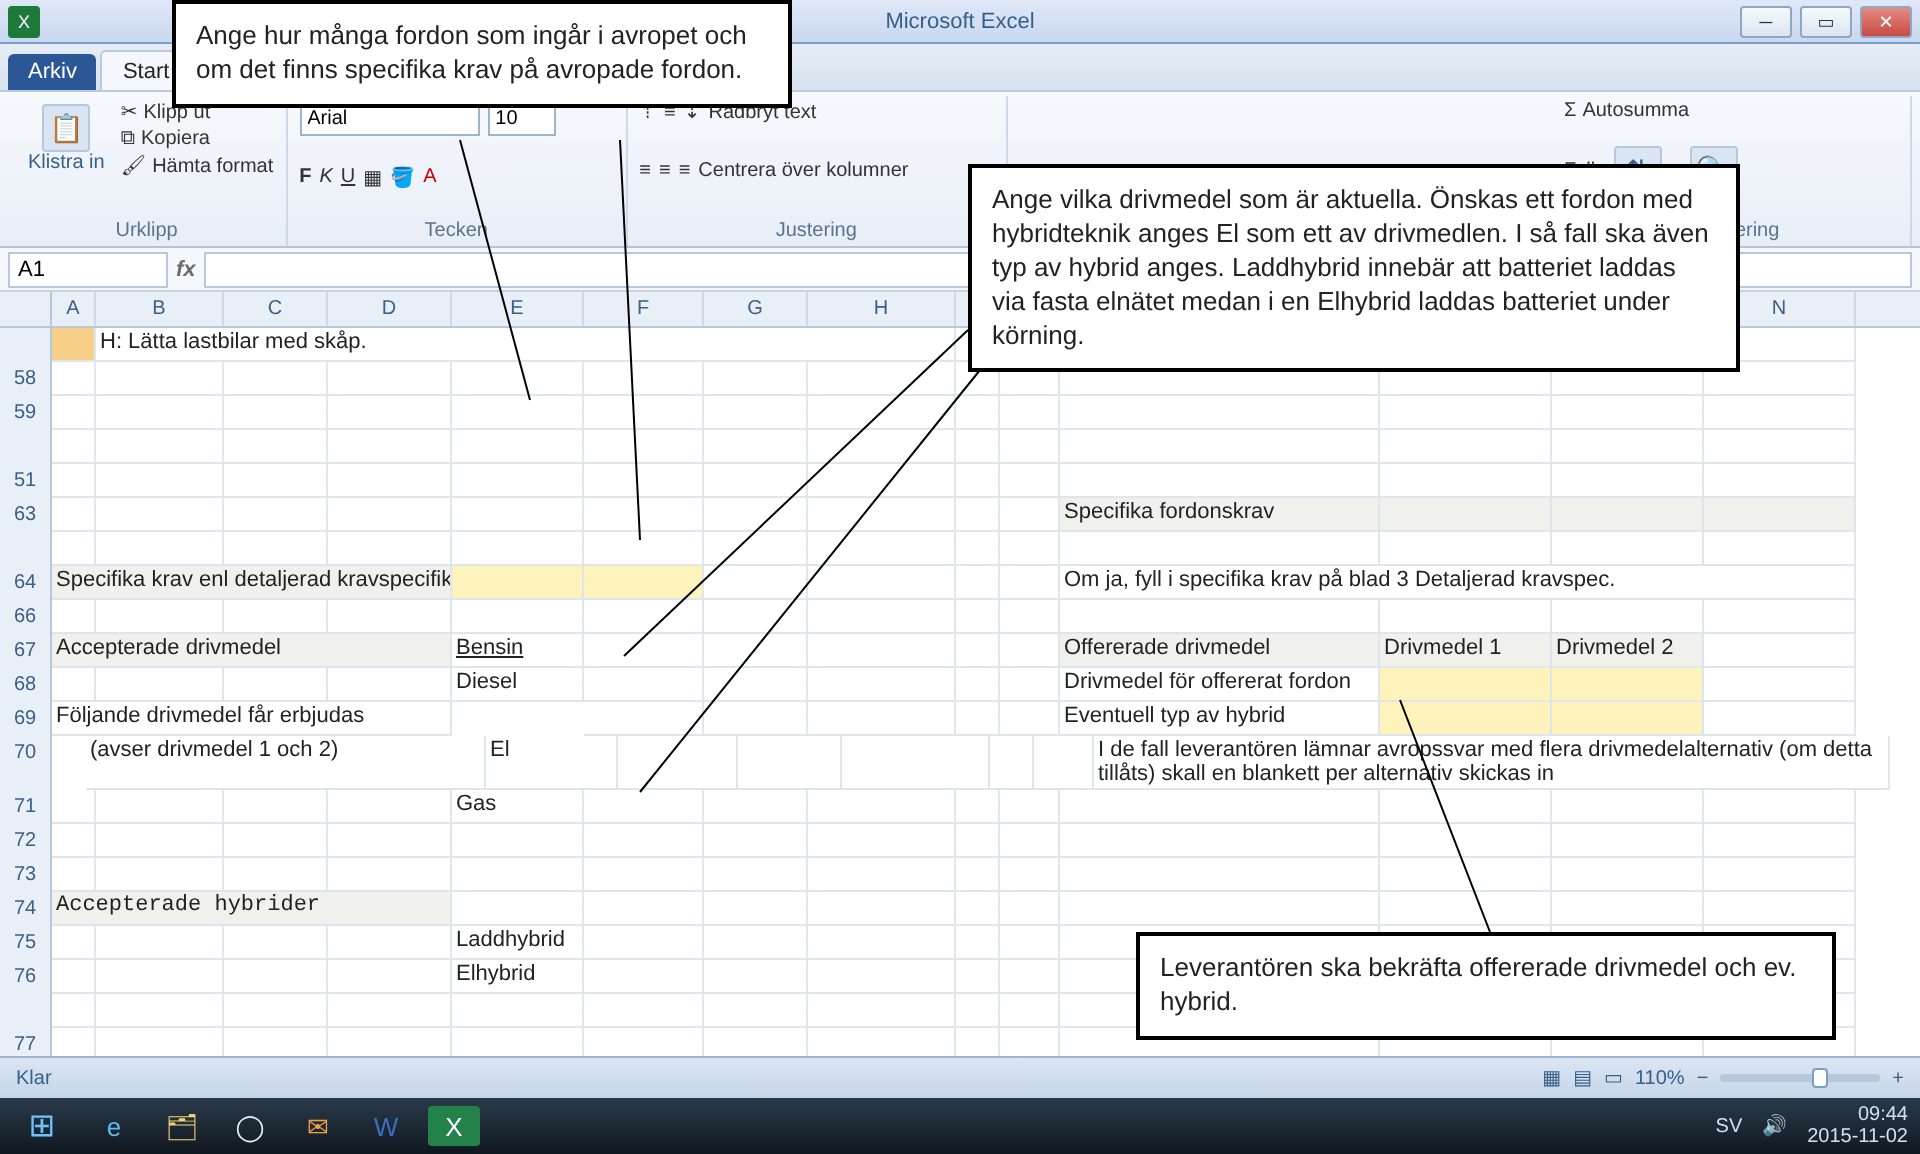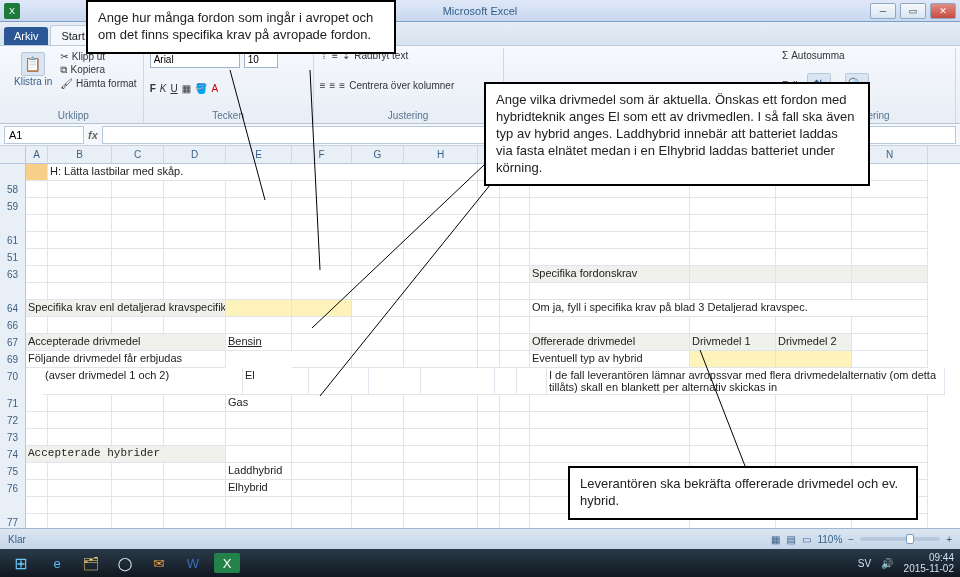--- a/index.html
+++ b/index.html
@@ -340,37 +340,20 @@
         <div class="cell cG" style="width: 52px;"></div>
         <div class="cell cH" style="width: 74px;"></div>
         <div class="cell cI" style="width: 22px;"></div>
         <div class="cell cJ" style="width: 30px;"></div>
         <div class="cell cK" style="width: 160px;"></div>
         <div class="cell cL" style="width: 86px;"></div>
         <div class="cell cM" style="width: 76px;"></div>
         <div class="cell cN" style="width: 76px;"></div>
       </div>
       <div class="row">
-        <div class="rownum">61</div>
-        <div class="cell cA" style="width: 22px;"></div>
-        <div class="cell cB" style="width: 64px;"></div>
-        <div class="cell cC" style="width: 52px;"></div>
-        <div class="cell cD" style="width: 62px;"></div>
-        <div class="cell cE" style="width: 66px;"></div>
-        <div class="cell cF" style="width: 60px;"></div>
-        <div class="cell cG" style="width: 52px;"></div>
-        <div class="cell cH" style="width: 74px;"></div>
-        <div class="cell cI" style="width: 22px;"></div>
-        <div class="cell cJ" style="width: 30px;"></div>
-        <div class="cell cK" style="width: 160px;"></div>
-        <div class="cell cL" style="width: 86px;"></div>
-        <div class="cell cM" style="width: 76px;"></div>
-        <div class="cell cN" style="width: 76px;"></div>
-      </div>
-      <div class="row">
         <div class="rownum">51</div>
         <div class="cell cA" style="width: 22px;"></div>
         <div class="cell cB" style="width: 64px;"></div>
         <div class="cell cC" style="width: 52px;"></div>
         <div class="cell cD" style="width: 62px;"></div>
         <div class="cell cE" style="width: 66px;"></div>
         <div class="cell cF" style="width: 60px;"></div>
         <div class="cell cG" style="width: 52px;"></div>
         <div class="cell cH" style="width: 74px;"></div>
         <div class="cell cI" style="width: 22px;"></div>
@@ -447,20 +430,37 @@
         <div class="cell cA gray" style="width: 200px;">Accepterade drivmedel</div>
         <div class="cell cE" style="width: 66px; text-decoration: underline;">Bensin</div>
         <div class="cell cF" style="width: 60px;"></div>
         <div class="cell cG" style="width: 52px;"></div>
         <div class="cell cH" style="width: 74px;"></div>
         <div class="cell cI" style="width: 22px;"></div>
         <div class="cell cJ" style="width: 30px;"></div>
         <div class="cell cK gray" style="width: 160px;">Offererade drivmedel</div>
         <div class="cell cL gray" style="width: 86px;">Drivmedel 1</div>
         <div class="cell cM gray" style="width: 76px;">Drivmedel 2</div>
+        <div class="cell cN" style="width: 76px;"></div>
+      </div>
+      <div class="row">
+        <div class="rownum">68</div>
+        <div class="cell cA" style="width: 22px;"></div>
+        <div class="cell cB" style="width: 64px;"></div>
+        <div class="cell cC" style="width: 52px;"></div>
+        <div class="cell cD" style="width: 62px;"></div>
+        <div class="cell cE" style="width: 66px;">Diesel</div>
+        <div class="cell cF" style="width: 60px;"></div>
+        <div class="cell cG" style="width: 52px;"></div>
+        <div class="cell cH" style="width: 74px;"></div>
+        <div class="cell cI" style="width: 22px;"></div>
+        <div class="cell cJ" style="width: 30px;"></div>
+        <div class="cell cK" style="width: 160px;">Drivmedel för offererat fordon</div>
+        <div class="cell cL yellow" style="width: 86px;"></div>
+        <div class="cell cM yellow" style="width: 76px;"></div>
         <div class="cell cN" style="width: 76px;"></div>
       </div>
       <div class="row">
         <div class="rownum">69</div>
         <div class="cell cA" style="width: 200px;">Följande drivmedel får erbjudas</div>
         <div class="cell cE" style="width: 66px; margin-top: 34px;">Etanol</div>
         <div class="cell cF" style="width: 60px;"></div>
         <div class="cell cG" style="width: 52px;"></div>
         <div class="cell cH" style="width: 74px;"></div>
         <div class="cell cI" style="width: 22px;"></div>

